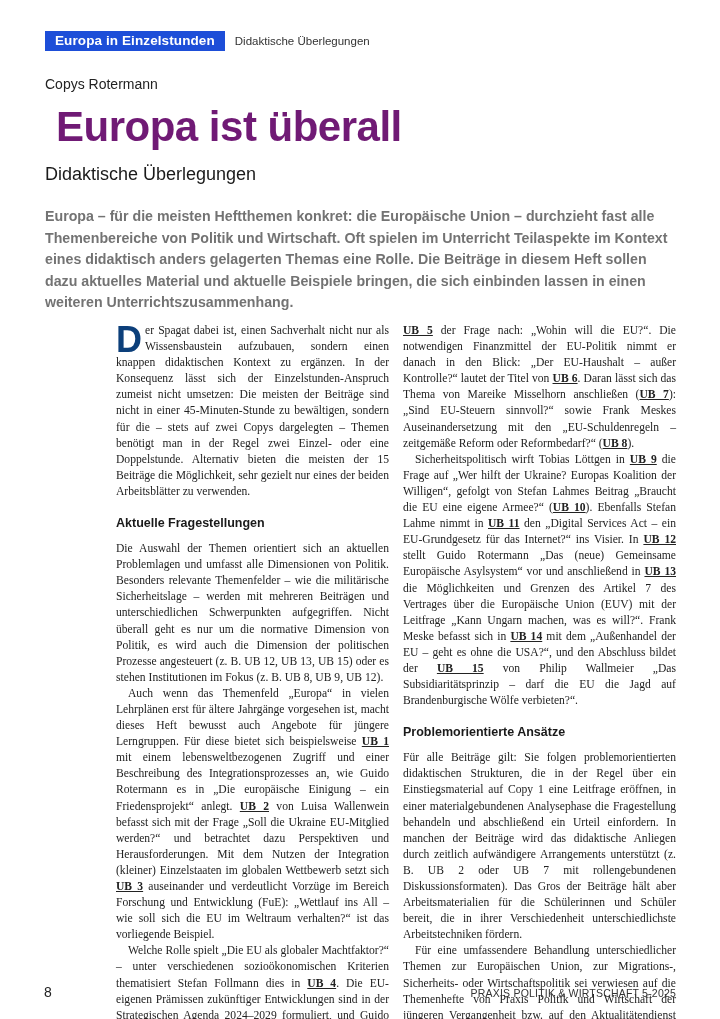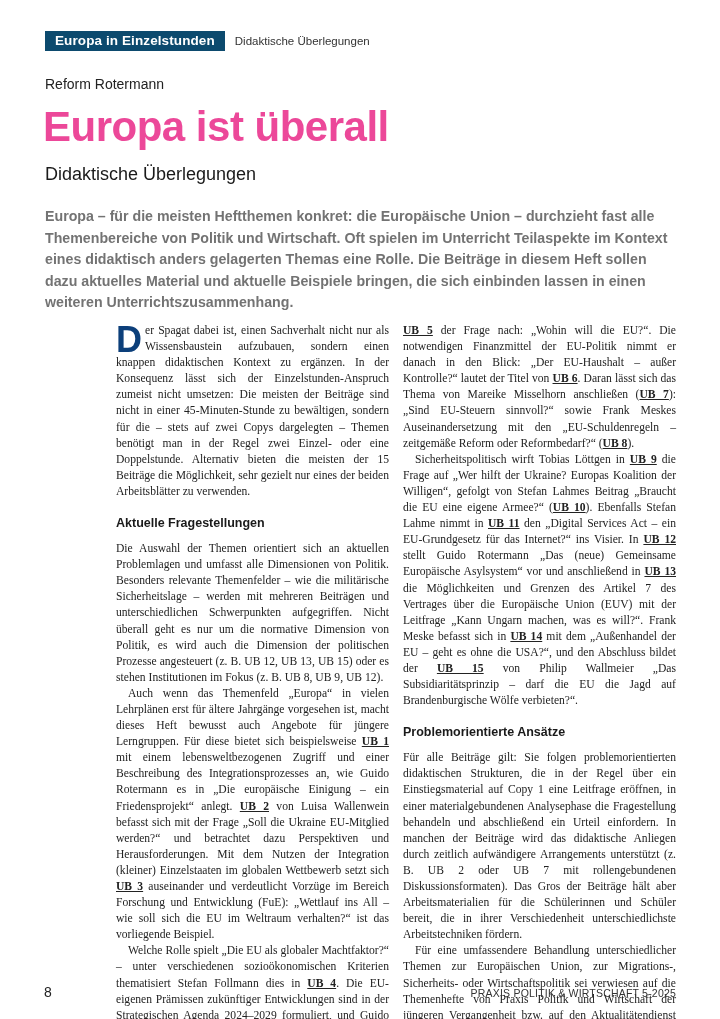--- a/index.html
+++ b/index.html
@@ -1,25 +1,25 @@
 <!DOCTYPE html>
 <html><head>
 <meta charset="utf-8">
 <style>
   html, body { margin: 0; padding: 0; background: #ffffff; }
   body { width: 720px; height: 1019px; position: relative; overflow: hidden; color: #1a1a1a; }
   .sans { font-family: "Liberation Sans", "DejaVu Sans", sans-serif; }
   .serif { font-family: "Liberation Serif", "DejaVu Serif", serif; }
 
   .header-bar { position: absolute; left: 45px; top: 31px; display: flex; align-items: center; }
-  .section-tag { background: #0c4a6e; color: #ffffff; font-weight: bold; font-size: 13.5px; padding: 2px 10px 3px 10px; letter-spacing: 0.1px; }
+  .section-tag { background: #1d4ed8; color: #ffffff; font-weight: bold; font-size: 13.5px; padding: 2px 10px 3px 10px; letter-spacing: 0.1px; }
   .section-sub { margin-left: 10px; font-size: 11.5px; color: #333333; }
 
   .author { position: absolute; left: 45px; top: 76px; font-size: 14px; color: #222; }
-  .title { position: absolute; left: 43px; top: 104px; font-size: 42px; font-weight: bold; color: #ec4899; letter-spacing: -0.5px; line-height: 1.1; margin: 0; }
+  .title { position: absolute; left: 56px; top: 104px; font-size: 42px; font-weight: bold; color: #701a75; letter-spacing: -0.5px; line-height: 1.1; margin: 0; }
   .subtitle { position: absolute; left: 45px; top: 164px; font-size: 18px; font-weight: normal; color: #1a1a1a; margin: 0; }
 
   .lead { position: absolute; left: 45px; top: 206px; width: 635px; font-size: 14.2px; font-weight: bold; line-height: 21.6px; color: #737373; margin: 0; }
 
   .col { position: absolute; top: 323px; width: 273px; font-size: 11.6px; line-height: 16.1px; color: #222; text-align: justify; hyphens: manual; }
   .col-left { left: 116px; }
   .col-right { left: 403px; }
   .col p { margin: 0; }
   .col p.indent { text-indent: 12px; }
   .col h2 { font-family: Liberation Sans, sans-serif; font-size: 12.5px; font-weight: bold; margin: 15px 0 10px 0; line-height: 16px; color: #1a1a1a; }
@@ -30,21 +30,21 @@
   .footer-mag { position: absolute; right: 44px; top: 987px; font-size: 10.5px; color: #333; letter-spacing: 0.2px; }
 </style>
 </head>
 <body>
 
 <div class="header-bar">
   <span class="section-tag sans">Europa in Einzelstunden</span>
   <span class="section-sub sans">Didaktische Überlegungen</span>
 </div>
 
-<div class="author sans">Reform Rotermann</div>
+<div class="author sans">Copys Rotermann</div>
 <h1 class="title sans">Europa ist überall</h1>
 <h2 class="subtitle sans">Didaktische Überlegungen</h2>
 <p class="lead sans">Europa – für die meisten Heftthemen konkret: die Europäische Union – durchzieht fast alle Themenbereiche von Politik und Wirtschaft. Oft spielen im Unterricht Teilaspekte im Kontext eines didaktisch anders gelagerten Themas eine Rolle. Die Beiträge in diesem Heft sollen dazu aktuelles Material und aktuelle Beispiele bringen, die sich einbinden lassen in einen weiteren Unterrichtszusammenhang.</p>
 
 <div class="col col-left serif">
   <p><span class="dropcap">D</span><span>er Spagat dabei ist, einen Sachverhalt nicht nur als Wissensbaustein aufzubauen, sondern einen knappen didaktischen Kontext zu ergänzen. In der Konsequenz lässt sich der Einzelstunden-Anspruch zumeist nicht umsetzen: Die meisten der Beiträge sind nicht in einer 45-Minuten-Stunde zu bewältigen, sondern für die – stets auf zwei Copys dargelegten – Themen benötigt man in der Regel zwei Einzel- oder eine Doppelstunde. Alternativ bieten die meisten der 15 Beiträge die Möglichkeit, sehr gezielt nur eines der beiden Arbeitsblätter zu verwenden.</span></p>
 
   <h2>Aktuelle Fragestellungen</h2>
 
   <p>Die Auswahl der Themen orientiert sich an aktuellen Problemlagen und umfasst alle Dimensionen von Politik. Besonders relevante Themenfelder – wie die militärische Sicherheitslage – werden mit mehreren Beiträgen und unterschiedlichen Schwerpunkten aufgegriffen. Nicht überall geht es nur um die normative Dimension von Politik, es wird auch die Dimension der politischen Prozesse angesteuert (z. B. UB 12, UB 13, UB 15) oder es stehen Institutionen im Fokus (z. B. UB 8, UB 9, UB 12).</p>

